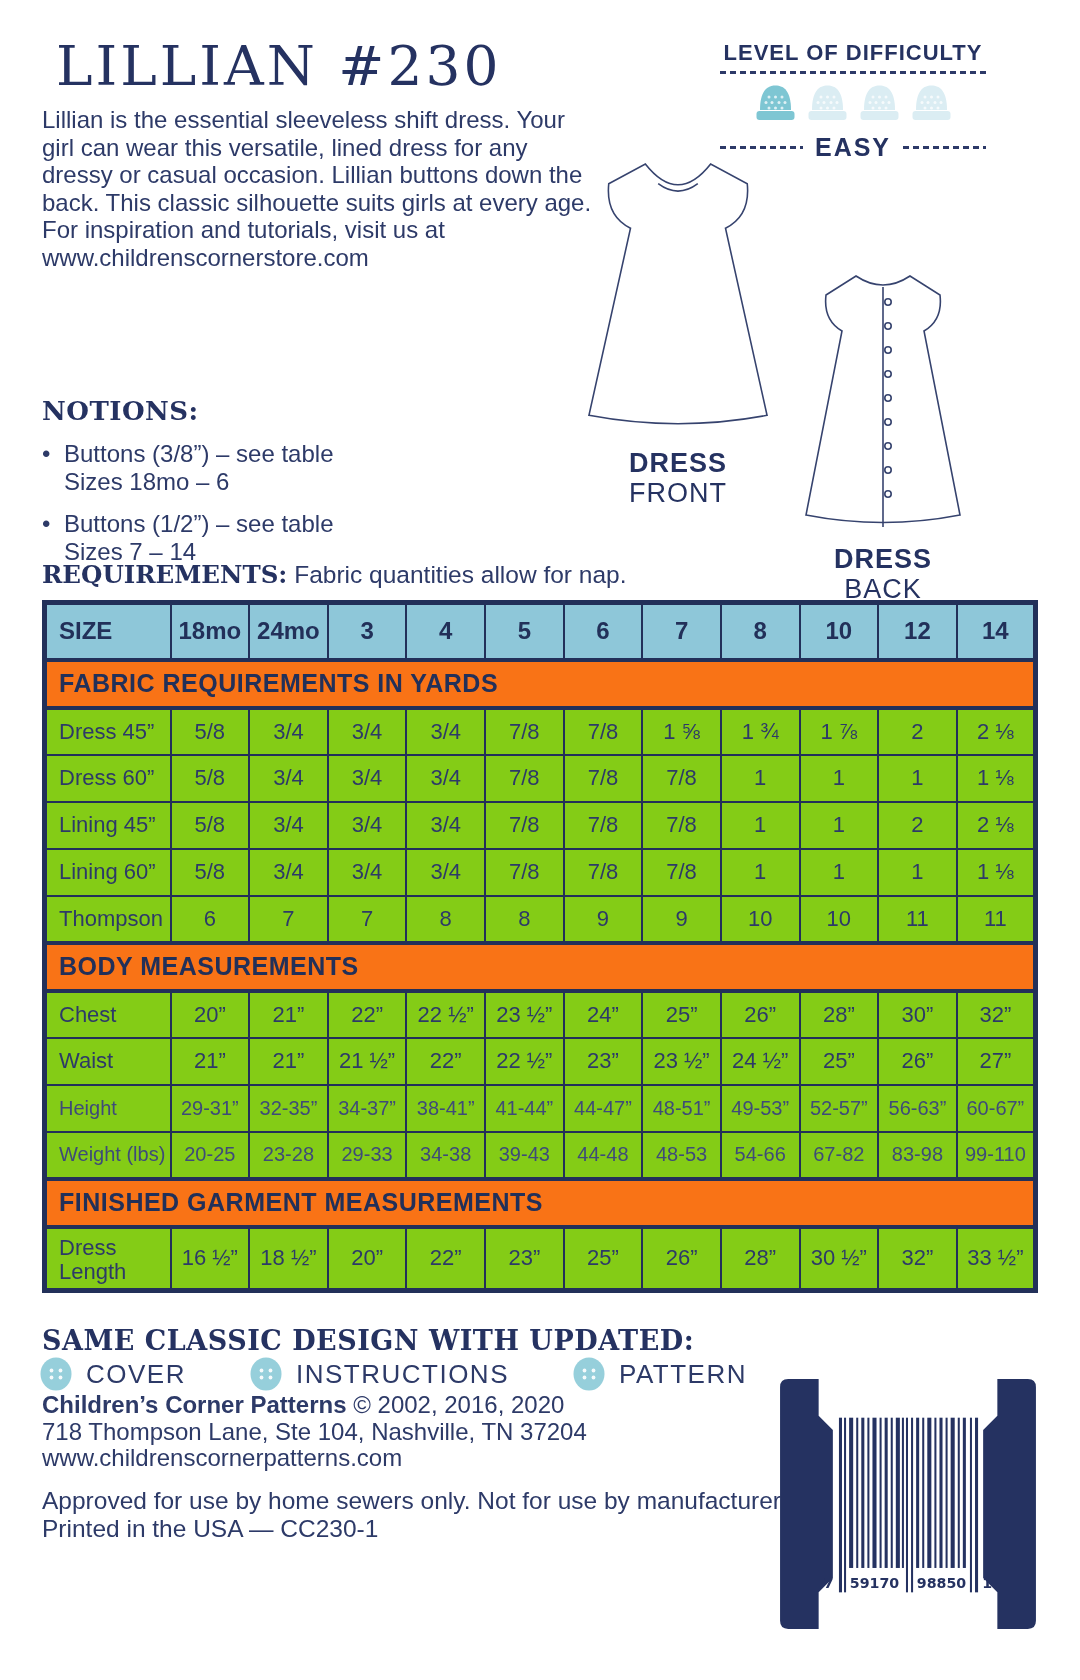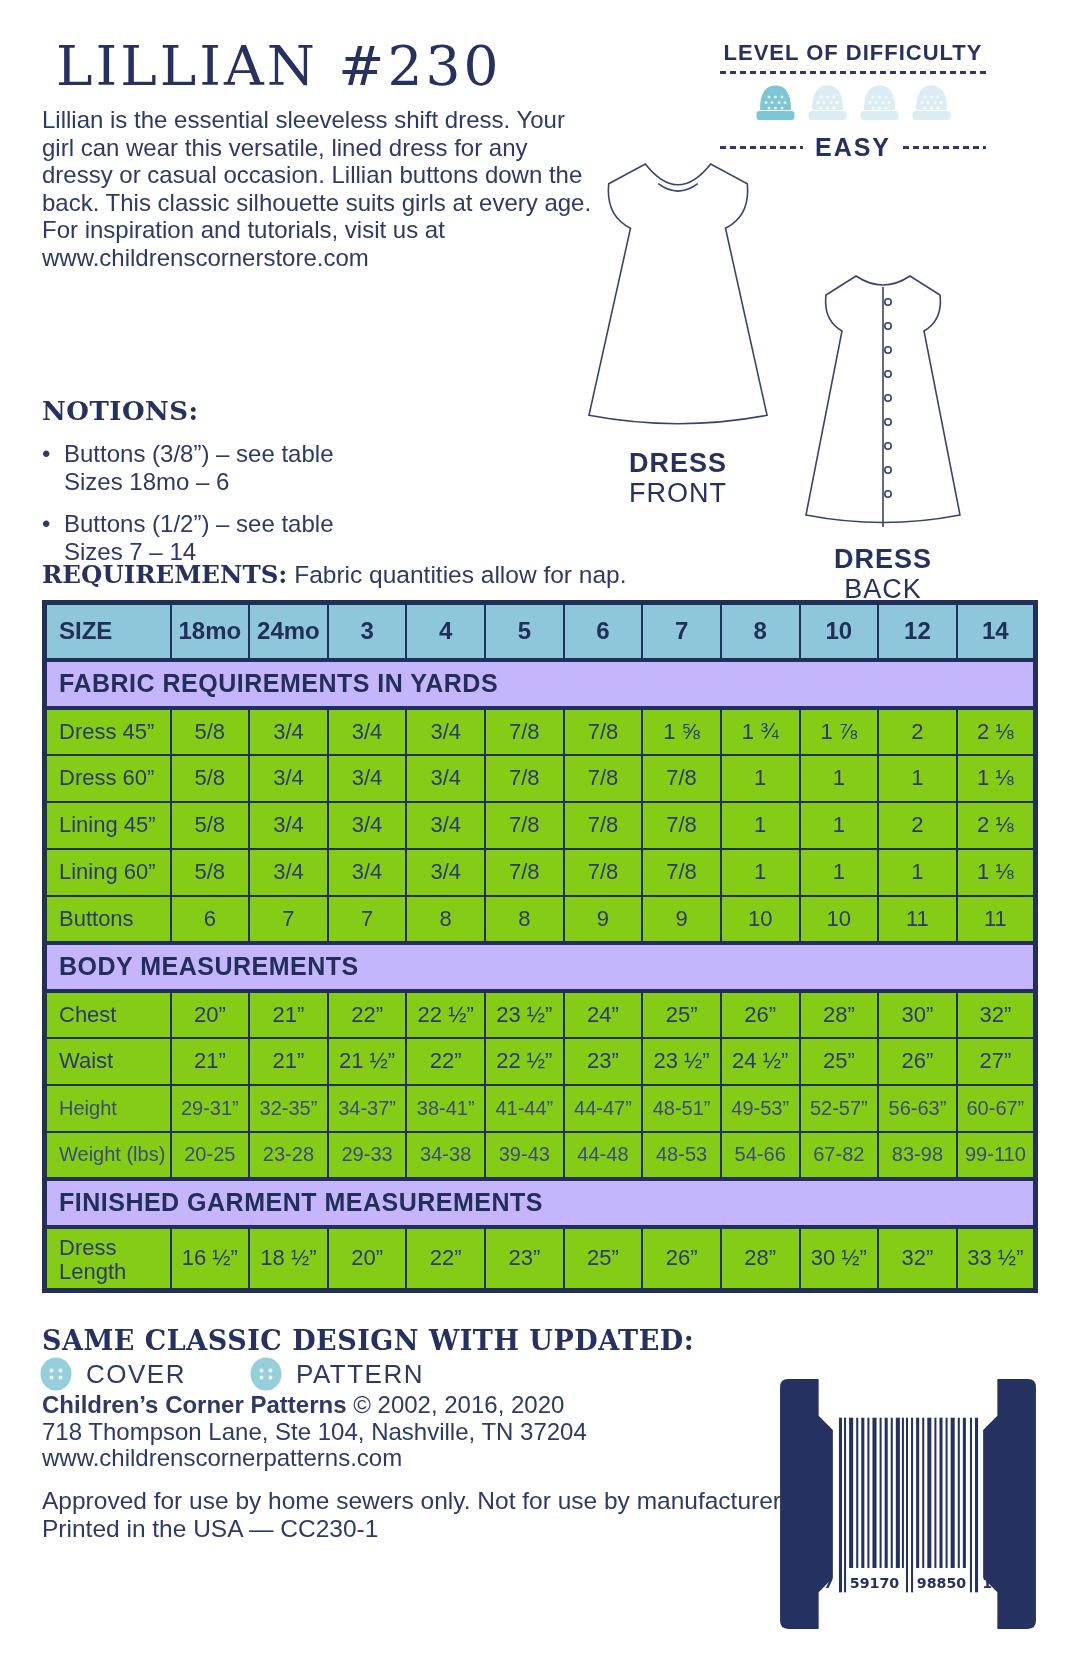--- a/index.html
+++ b/index.html
@@ -53,21 +53,21 @@
   .spec {
     left:42px; top:600px; width:996px;
     border-collapse:collapse; table-layout:fixed;
     border:5px solid #223059;
   }
   .spec td { border:2px solid #223059; text-align:center; font-size:22px; color:#2d3a68; padding:0; }
   .spec .col-label { width:126px; }
   tr.hrow { height:57px; background:#8ec7d9; }
   tr.hrow td { font-weight:bold; font-size:24px; color:#223059; border-bottom:4px solid #223059; }
   tr.hrow td.hl { text-align:left; padding-left:12px; }
-  tr.srow { height:48px; background:#c4b5fd; }
+  tr.srow { height:48px; background:#f97316; }
   tr.srow td {
     text-align:left; padding-left:12px; font-weight:bold; font-size:25px;
     letter-spacing:0.5px; color:#223059;
     border-top:4px solid #223059; border-bottom:4px solid #223059;
   }
   tr.drow { height:47px; background:#84cc16; }
   tr.drow td.rl { text-align:left; padding-left:12px; }
   tr.small td { font-size:20px; color:#3e4b79; }
   tr.tall { height:64px; }
   tr.tall td.rl { line-height:1.12; padding-top:4px; }
@@ -285,21 +285,21 @@
           <td>3/4</td>
           <td>7/8</td>
           <td>7/8</td>
           <td>7/8</td>
           <td>1</td>
           <td>1</td>
           <td>1</td>
           <td>1 ⅛</td>
         </tr>
       <tr class="drow">
-        <td class="rl">Buttons</td>
+        <td class="rl">Thompson</td>
       <td>6</td>
           <td>7</td>
           <td>7</td>
           <td>8</td>
           <td>8</td>
           <td>9</td>
           <td>9</td>
           <td>10</td>
           <td>10</td>
           <td>11</td>
@@ -387,20 +387,26 @@
   </table>
 
   <div class="abs slab updhead">SAME CLASSIC DESIGN WITH UPDATED:</div>
 
   <div class="abs updrow">
     <div class="upditem">
       <svg class="btnicon" viewBox="0 0 36 38">
           <use href="#button-shape"></use>
         </svg>
       <span class="updlabel">COVER</span>
+    </div>
+    <div class="upditem">
+      <svg class="btnicon" viewBox="0 0 36 38">
+          <use href="#button-shape"></use>
+        </svg>
+      <span class="updlabel">INSTRUCTIONS</span>
     </div>
     <div class="upditem">
       <svg class="btnicon" viewBox="0 0 36 38">
           <use href="#button-shape"></use>
         </svg>
       <span class="updlabel">PATTERN</span>
     </div>
   </div>
 
   <div class="abs copy">

